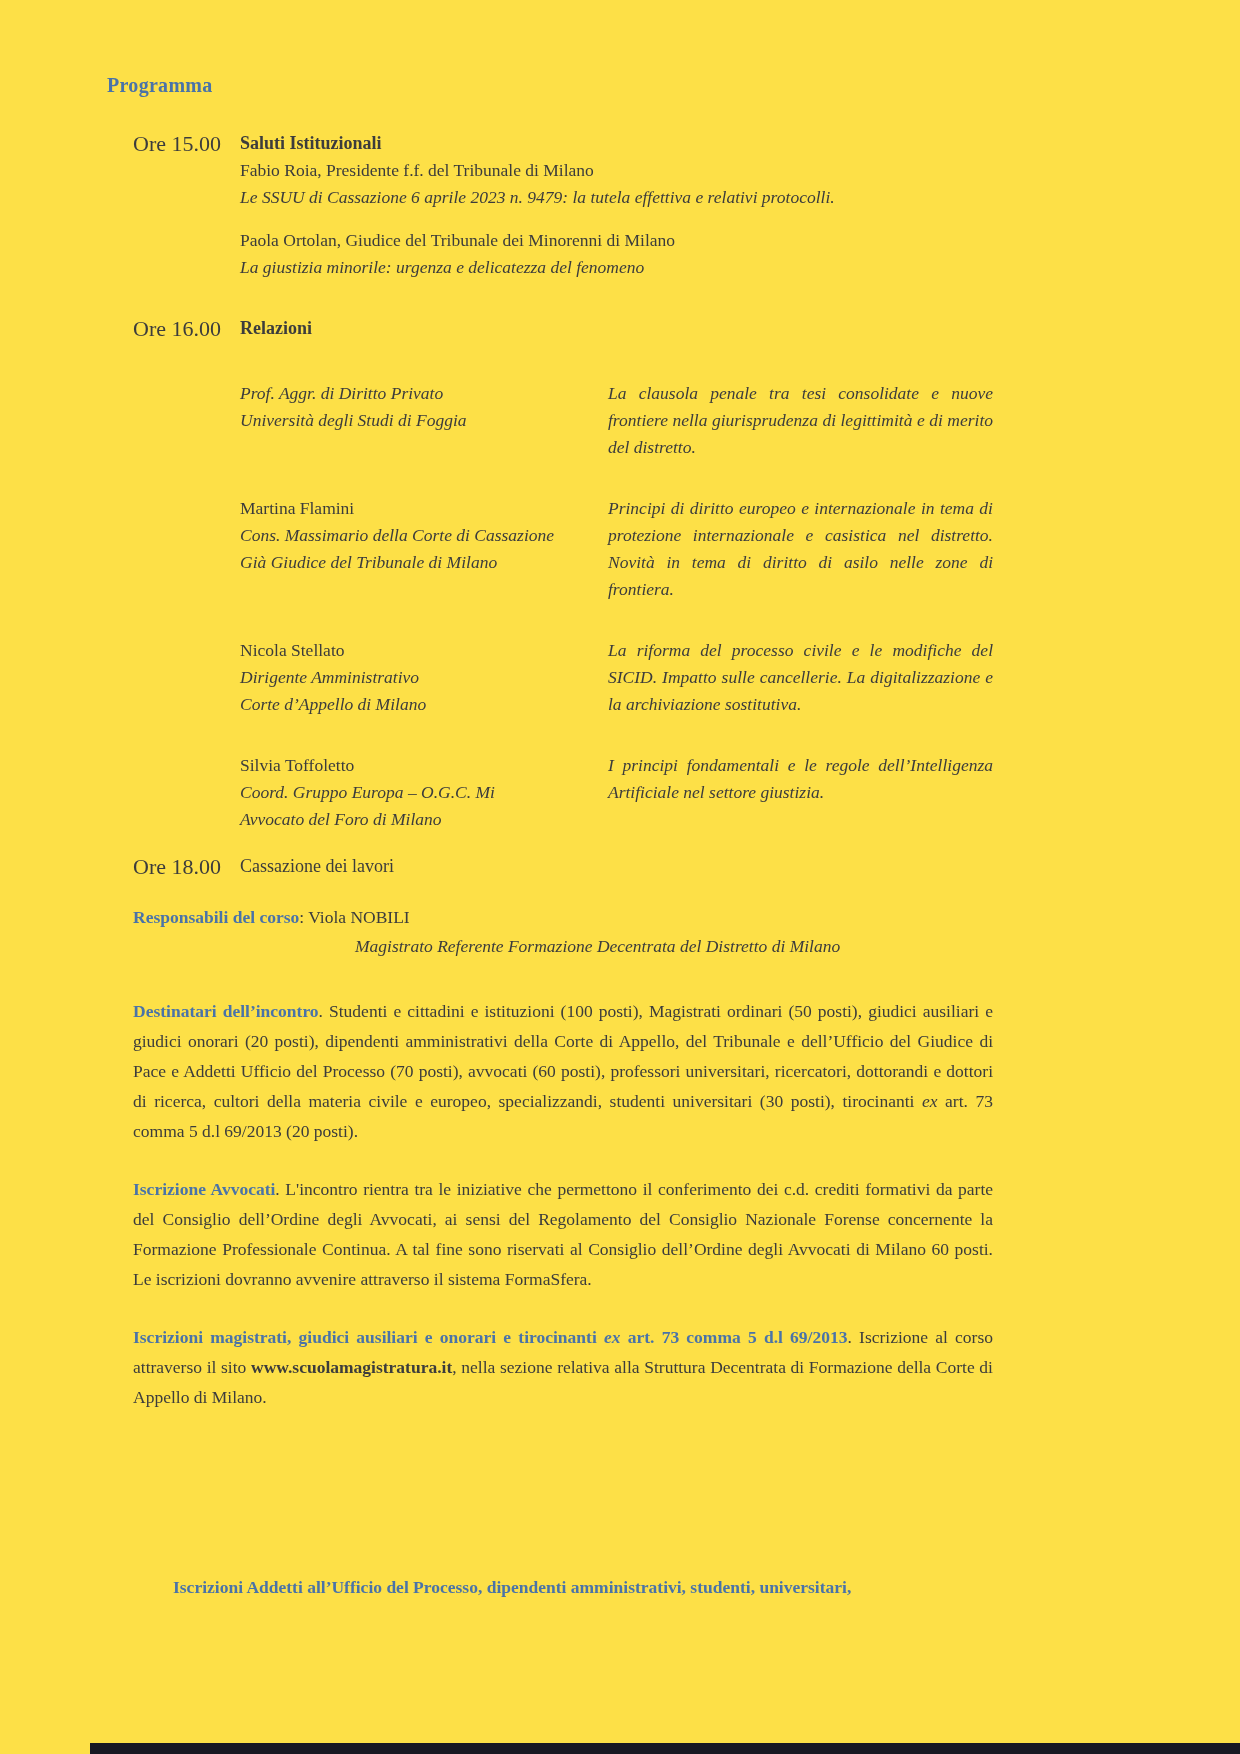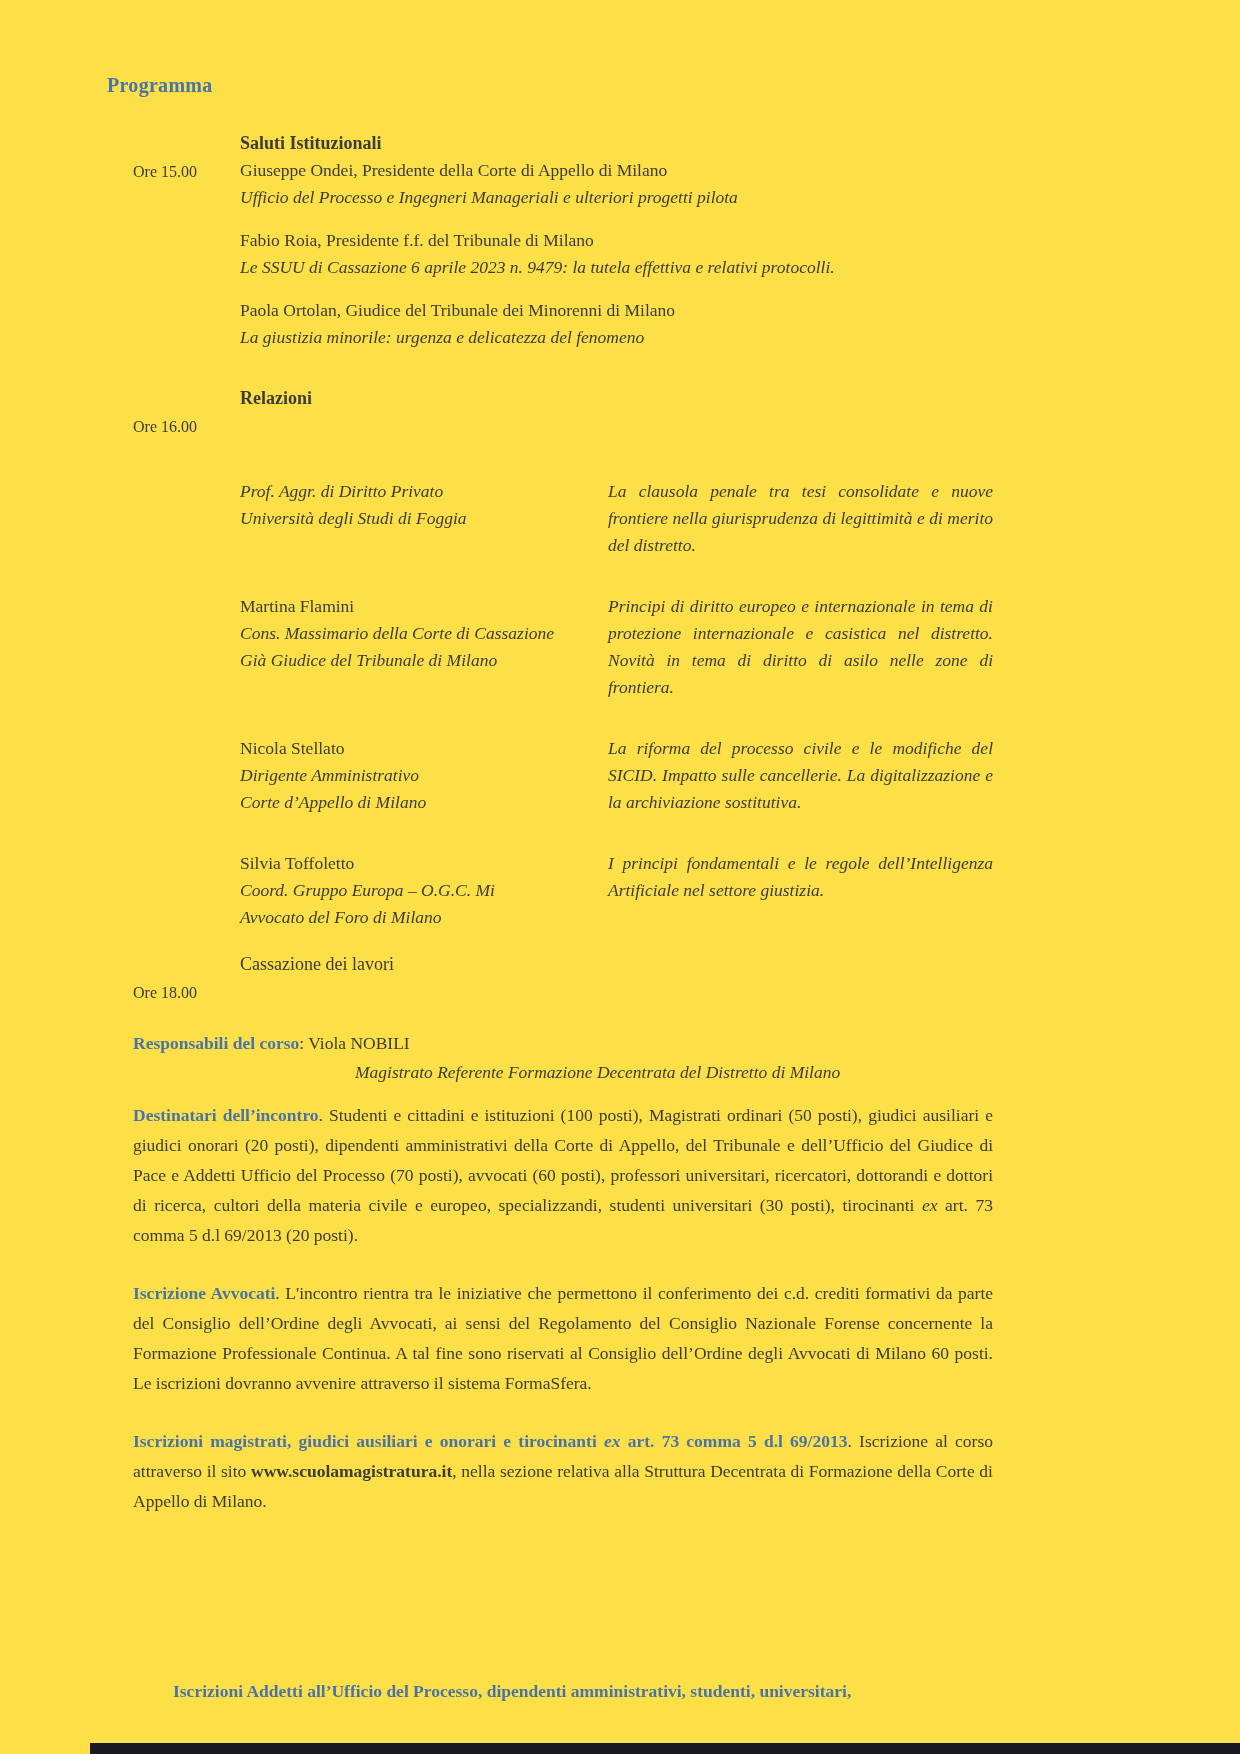--- a/index.html
+++ b/index.html
@@ -10,42 +10,42 @@
     color:var(--body_text,#3c3c3c); font-size:17.5px;
   }
   .doc-title {
     position:absolute; left:107px; top:74px; margin:0;
     font-size:20px; font-weight:700; letter-spacing:0.3px;
     color:var(--heading_blue,#4a73a8);
   }
   .content { position:absolute; left:133px; top:130px; width:860px; }
   .sched { display:flex; }
   .sched-s1 { margin-bottom:34px; }
-  .time { flex:0 0 107px; width:107px; font-size:16px; line-height:27px;margin-top:28px; }
+  .time { flex:0 0 107px; width:107px; font-size:22px; line-height:27px; }
   .ccol { flex:1; }
   .sect-head { font-weight:700; font-size:18px; line-height:27px; }
   .sect-head.normal { font-weight:400; }
   .talk { margin-bottom:16px; }
   .talk:last-child { margin-bottom:0; }
   .line { line-height:27px; }
   .it { font-style:italic; }
   .speakers { margin-left:107px; margin-top:38px; }
   .speaker-row { display:flex; margin-bottom:34px; }
   .speaker-row:last-child { margin-bottom:0; }
   .spk-left { flex:0 0 368px; width:368px; }
   .spk-right { flex:0 0 385px; width:385px; font-style:italic; text-align:justify; line-height:27px; }
   .sched-s3 { margin-top:20px; }
   .resp { margin-top:24px; line-height:27px; }
   .blue-head {
     color:var(--heading_blue,#4a73a8); font-weight:700;
     text-underline-offset:3px;
   }
   .resp-sub { margin-left:222px; margin-top:2px; font-style:italic; line-height:27px; }
   .body-par { margin:0; text-align:justify; line-height:30px; }
-  .par-destinatari { margin-top:14px; }
+  .par-destinatari { margin-top:36px; }
   .par-avvocati { margin-top:28px; }
   .par-magistrati { margin-top:28px; }
   .par-addetti { margin-top:160px;margin-left:40px; }
   .site-bold { font-weight:700; color:var(--body_text,#3c3c3c); }
   .footer-bar {
     position:absolute; left:90px; right:0; bottom:0; height:11px;
     background:var(--footer_bar,#181822);
   }
 </style>
 </head>
@@ -54,24 +54,20 @@
 <div class="page">
 
   <h1 class="doc-title">Programma</h1>
 
   <div class="content">
 
     <div class="sched sched-s1">
       <div class="time">Ore 15.00</div>
       <div class="ccol">
         <div class="sect-head">Saluti Istituzionali</div>
-        <div class="talk">
-          <div class="line">Giuseppe Ondei, Presidente della Corte di Appello di Milano</div>
-          <div class="line it">Ufficio del Processo e Ingegneri Manageriali e ulteriori progetti pilota</div>
-        </div>
         <div class="talk">
           <div class="line">Fabio Roia, Presidente f.f. del Tribunale di Milano</div>
           <div class="line it">Le SSUU di Cassazione 6 aprile 2023 n. 9479: la tutela effettiva e relativi protocolli.</div>
         </div>
         <div class="talk">
           <div class="line">Paola Ortolan, Giudice del Tribunale dei Minorenni di Milano</div>
           <div class="line it">La giustizia minorile: urgenza e delicatezza del fenomeno</div>
         </div>
       </div>
     </div>

